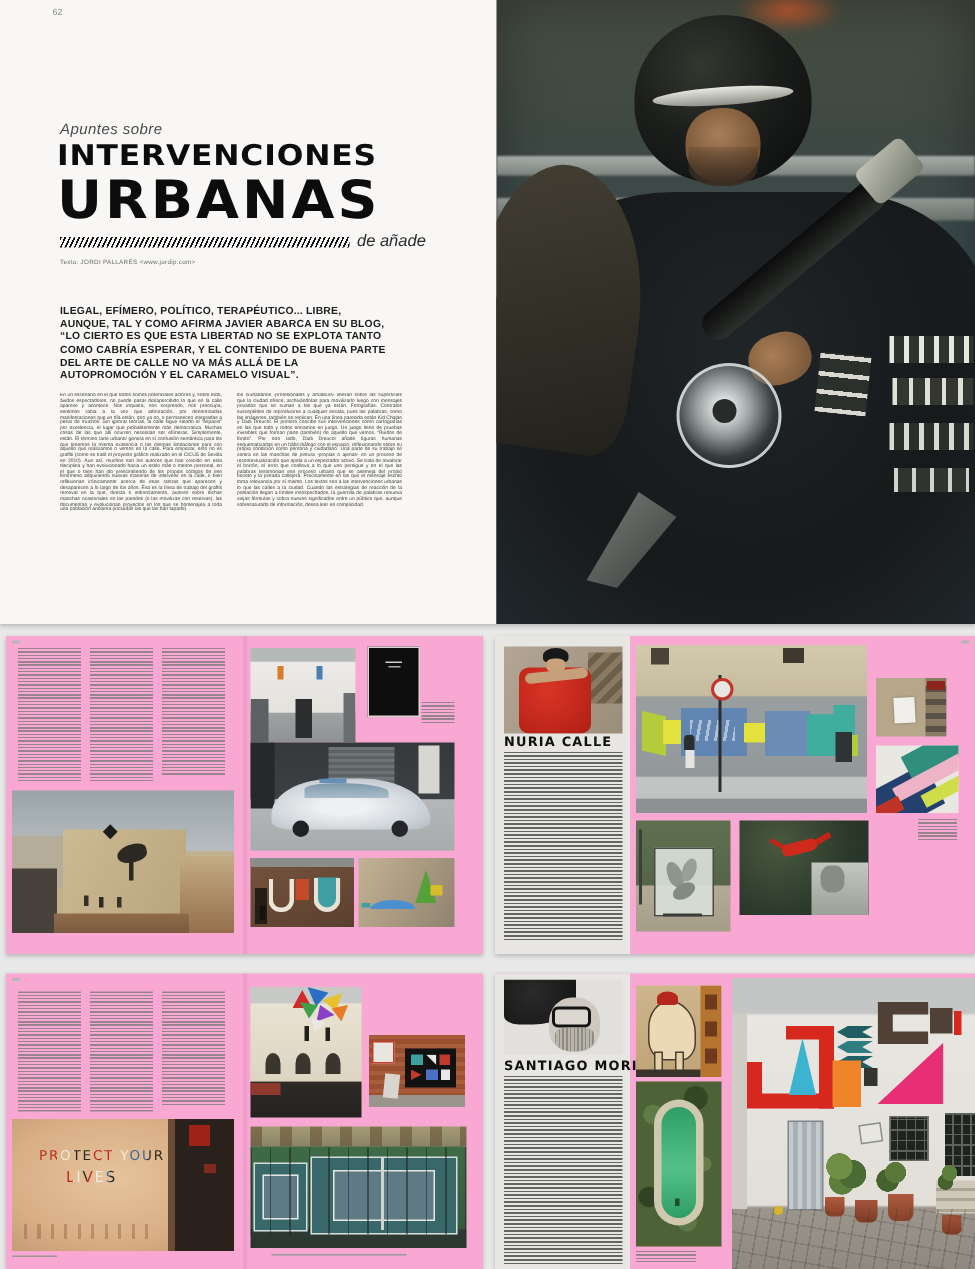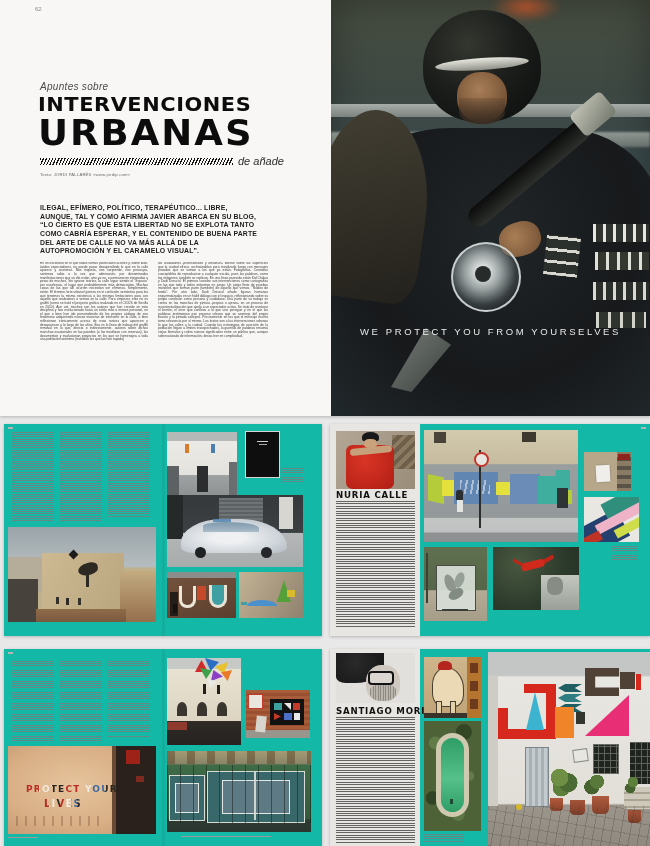--- a/index.html
+++ b/index.html
@@ -1,40 +1,40 @@
 <!DOCTYPE html>
 <html><head>
 <meta charset="utf-8">
 <style>
   html,body{margin:0;padding:0;background:#e8e8e8;}
   #canvas{position:relative;width:650px;height:846px;background:#e8e8e8;overflow:hidden;
           font-family:"Liberation Sans","DejaVu Sans",sans-serif;}
   .abs{position:absolute;}
-  .spread{position:absolute;background:#14b8a6;box-shadow:0 1px 3px rgba(0,0,0,.22);}
+  .spread{position:absolute;background:#f9a8d4;box-shadow:0 1px 3px rgba(0,0,0,.22);}
   .photo{position:absolute;overflow:hidden;}
   
   .greek{background:repeating-linear-gradient(180deg,#7c7c7c 0,#7c7c7c .9px,transparent .9px,transparent 2.2px);opacity:.8;}
   .greek-dark{background:repeating-linear-gradient(180deg,#555 0,#555 1px,transparent 1px,transparent 2.4px);opacity:.9;}
   .corner-mark{position:absolute;width:5px;height:2px;background:#b5b5b5;}
   
   .kicker{font-style:italic;color:#4a4a4a;font-size:10px;letter-spacing:.3px;}
   .deco-title{font-weight:bold;color:#0c0c0c;line-height:1;white-space:nowrap;
               font-family:"DejaVu Sans","Liberation Sans",sans-serif;}
   .hatch{background:repeating-linear-gradient(115deg,#141414 0,#141414 1.1px,transparent 1.1px,transparent 2.8px);}
   .deaqui{font-style:italic;color:#2c2c2c;font-size:11px;}
   .byline{font-size:4.2px;color:#6a6a6a;letter-spacing:.2px;}
   .intro{font-size:6.9px;line-height:1.26;font-weight:bold;color:#1d1d1d;letter-spacing:.15px;}
   .bodycol{font-size:3.3px;line-height:1.1;color:#3c3c3c;text-align:justify;overflow:hidden;}
   .overlaycap{color:rgba(248,250,250,.92);font-size:9.5px;font-weight:300;letter-spacing:2.6px;white-space:nowrap;}
   .artist-title{font-weight:800;color:#101010;font-size:8.6px;letter-spacing:.8px;white-space:nowrap;
                 font-family:"DejaVu Sans","Liberation Sans",sans-serif;}
   .pagenum{font-size:6px;color:#8a8a8a;}
-  .wall-letters{font-weight:700;font-family:"DejaVu Sans",sans-serif;letter-spacing:1.2px;white-space:nowrap;
+  .wall-letters{font-weight:400;font-family:"DejaVu Sans",sans-serif;letter-spacing:1.2px;white-space:nowrap;
     background:linear-gradient(90deg,#b92a20 0 14%,#f2ece2 14% 28%,#2b2520 28% 42%,#b92a20 42% 58%,#f2ece2 58% 72%,#3a66a0 72% 86%,#2b2520 86% 100%);
-    -webkit-background-clip:text;background-clip:text;color:transparent;margin-top:18px;}
+    -webkit-background-clip:text;background-clip:text;color:transparent;}
   .capline{height:1px;background:#9a9a9a;}
 </style>
 </head>
 <body>
 
 <div id="canvas">
 
   <div class="spread" style="left:0;top:0;width:650px;height:416px;">
     <div class="abs" style="left:0;top:0;width:331px;height:416px;background:#f8f7f5;">
       <div class="abs pagenum" style="left:35px;top:6px;">62</div>
@@ -72,21 +72,20 @@
 
       <div class="abs" style="left:60px;top:328px;width:60px;height:64px;background:linear-gradient(135deg,#767c78,#3b403d);clip-path:polygon(0 92%,58% 0,100% 26%,34% 100%);"></div>
 
       <div class="abs" style="left:262px;top:224px;width:56px;height:110px;">
         <div class="abs" style="left:0;top:0;width:56px;height:18px;background:repeating-linear-gradient(90deg,#e7e7df 0 3px,#2f332f 3px 10px);"></div>
         <div class="abs" style="left:2px;top:28px;width:54px;height:18px;background:repeating-linear-gradient(90deg,#dfe0d8 0 3px,#33372f 3px 11px);"></div>
         <div class="abs" style="left:0;top:58px;width:56px;height:18px;background:repeating-linear-gradient(90deg,#d9dad2 0 3px,#2b2f2b 3px 10px);"></div>
         <div class="abs" style="left:3px;top:88px;width:50px;height:16px;background:repeating-linear-gradient(90deg,#d2d3cb 0 3px,#30342f 3px 12px);"></div>
       </div>
       <div class="abs" style="left:214px;top:236px;width:34px;height:40px;background:repeating-linear-gradient(0deg,#d8d8d0 0 3px,#2c302c 3px 12px);transform:rotate(6deg);"></div>
-      <div class="abs overlaycap" style="left:50%;top:326px;transform:translateX(-50%);">WE PROTECT YOU FROM YOURSELVES</div>
     </div>
   </div>
 
   <div class="spread" style="left:4px;top:424px;width:318px;height:212px;">
     <div class="corner-mark" style="left:4px;top:3px;"></div>
     <div class="abs" style="left:157px;top:0;width:5px;height:212px;background:linear-gradient(90deg,rgba(0,0,0,0),rgba(0,0,0,.07),rgba(0,0,0,0));"></div>
     <div class="abs greek" style="left:8px;top:8px;width:42px;height:90px;"></div>
     <div class="abs greek" style="left:56px;top:8px;width:42px;height:90px;"></div>
     <div class="abs greek" style="left:104px;top:8px;width:42px;height:86px;"></div>
 

